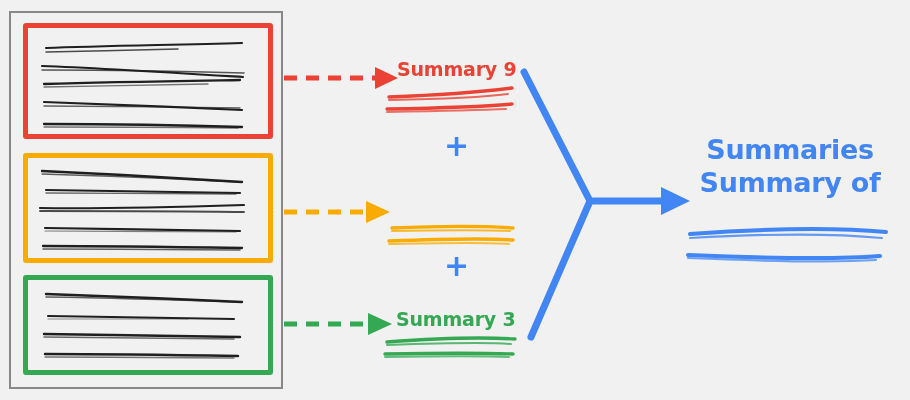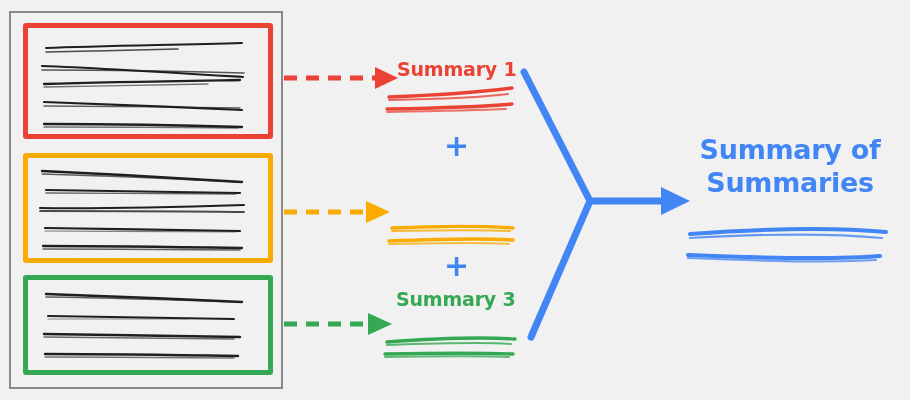--- a/index.html
+++ b/index.html
@@ -63,21 +63,21 @@
   .summary-label {
     position: absolute;
     font-family: "DejaVu Sans", sans-serif;
     font-size: 19px;
     font-weight: 600;
     letter-spacing: -0.2px;
     white-space: nowrap;
   }
   .summary-label.s1 { left: 397px; top: 58px;  color: #EA4335; }
   .summary-label.s2 { left: 401px; top: 190px; color: #F9AB00; }
-  .summary-label.s3 { left: 396px; top: 288px; color: #34A853; }
+  .summary-label.s3 { left: 396px; top: 308px; color: #34A853; }
 
   
   .plus-sign {
     position: absolute;
     color: #4285F4;
     font-family: "DejaVu Sans", sans-serif;
     font-size: 30px;
     font-weight: 700;
     line-height: 1;
   }
@@ -203,24 +203,24 @@
     <polygon points="661,187 690,201 661,215" fill="#4285F4"></polygon>
 
     <g fill="none" stroke="#4285F4" stroke-linecap="round">
       <path d="M690,234 C760,229 830,227 886,232" stroke-width="4"></path>
       <path d="M690,238 C760,234 830,233 882,238" stroke-width="2.2" opacity="0.8"></path>
       <path d="M688,255 C760,258 830,260 880,256" stroke-width="4"></path>
       <path d="M688,258 C760,261 830,263 876,260" stroke-width="2.2" opacity="0.75"></path>
     </g>
   </svg>
 
-  <div class="summary-label s1">Summary 1</div>
+  <div class="summary-label s1">Summary 9</div>
   <div class="summary-label s3">Summary 3</div>
 
   <div class="plus-sign p1">+</div>
   <div class="plus-sign p2">+</div>
 
   <div class="final-title">
+    <span class="tl">Summaries</span>
     <span class="tl">Summary of</span>
-    <span class="tl">Summaries</span>
   </div>
 
 </div>
 
 </body></html>

